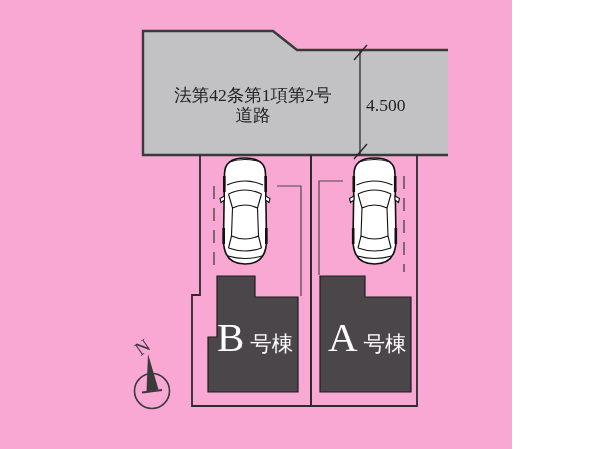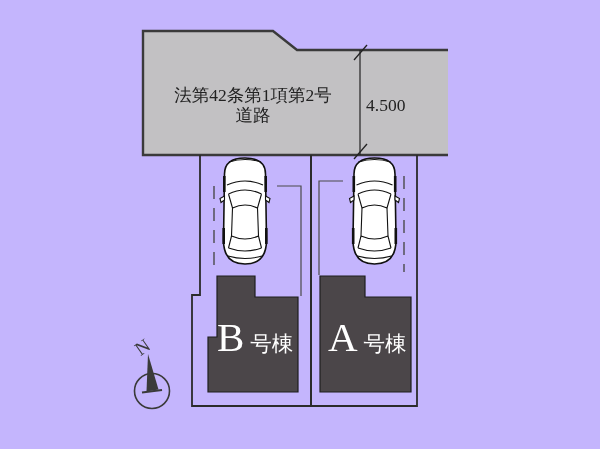--- a/index.html
+++ b/index.html
@@ -1,20 +1,20 @@
 <!DOCTYPE html>
 <html><head>
 <meta charset="utf-8">
 <style>
   html, body { margin: 0; padding: 0; background: #ffffff; }
   .canvas {
     position: relative;
-    width: 600px;
+    width: 512px;
     height: 449px;
-    background: #c4b5fd;
+    background: #f9a8d4;
     overflow: hidden;
     font-family: "Liberation Serif", "DejaVu Serif", serif;
   }
   svg text {
     font-family: "Liberation Serif", "DejaVu Serif", serif;
   }
 </style>
 </head>
 <body>
 

